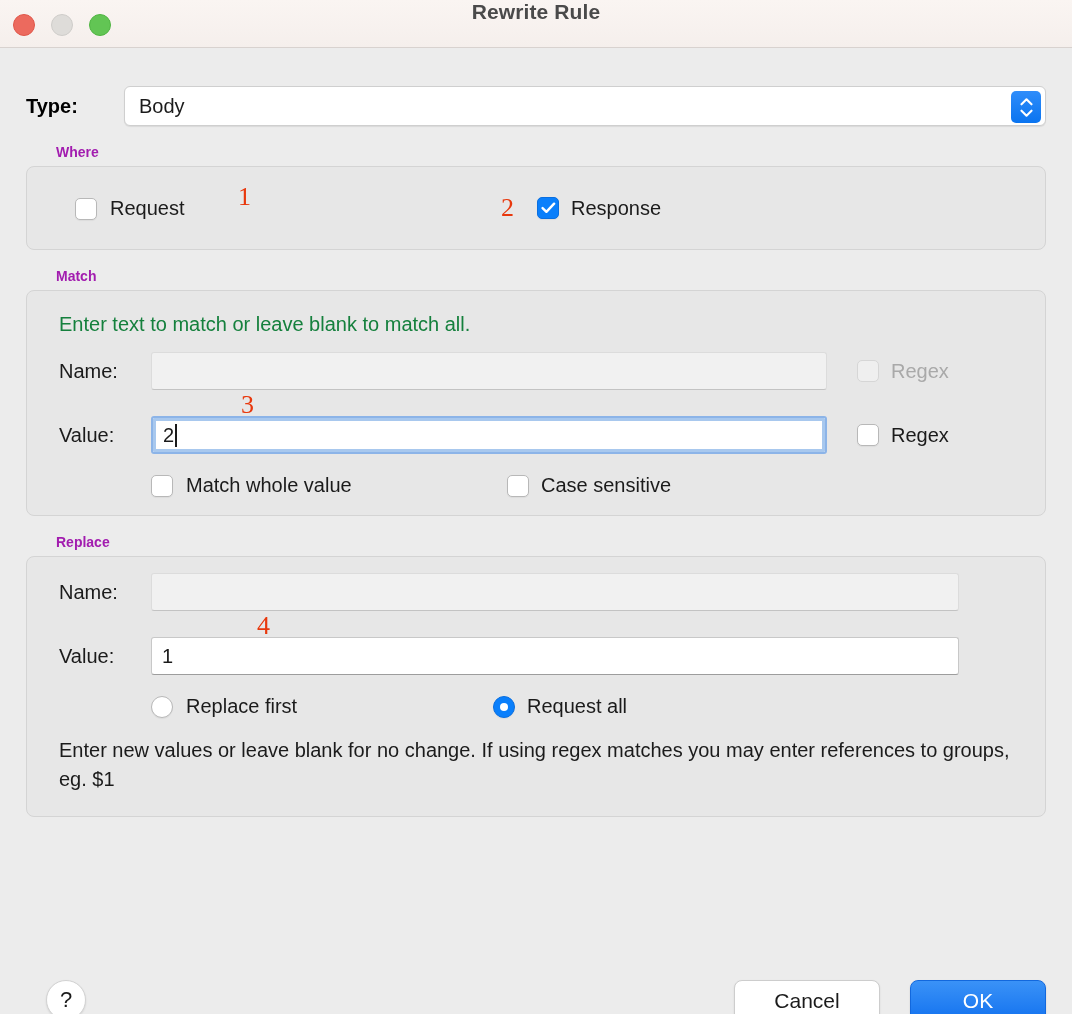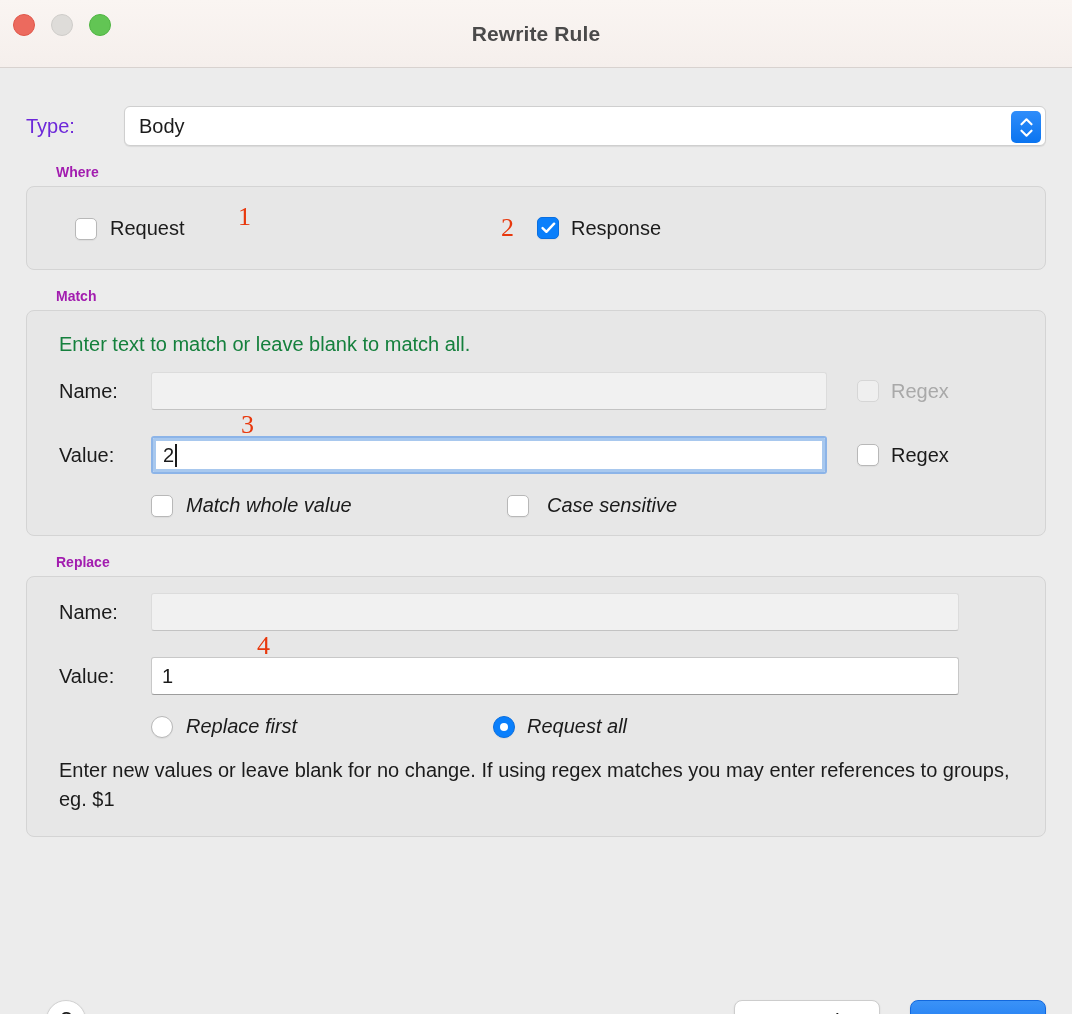--- a/index.html
+++ b/index.html
@@ -8,42 +8,42 @@
     width: 1072px; height: 1014px;
     font-family: "Liberation Sans", sans-serif;
     background: #ececec;
     overflow: hidden;
     position: relative;
   }
 
   
   .titlebar {
     position: relative;
-    height: 68px;
+    height: 48px;
     background: linear-gradient(to bottom, #faf5f2 0%, #f5efec 100%);
     border-bottom: 1px solid #d8d2cf;
-    display: flex; align-items: center;
+    display: flex; 
   }
   .traffic { position: absolute; left: 13px; top: 14px; display: flex; gap: 16px; }
   .light { width: 22px; height: 22px; border-radius: 50%; }
   .light.red    { background: #ec6a5e; border: 1px solid #e0574a; }
   .light.yellow { background: #dedcd9; border: 1px solid #cfcdca; }
   .light.green  { background: #62c554; border: 1px solid #4fb542; }
   .win-title {
     width: 100%; text-align: center;
     font-size: 21px; font-weight: bold; color: #4a4a4a;
     letter-spacing: .1px;
   }
 
   
   .content { padding: 0 26px; position: relative; height: 964px; }
 
   
   .type-row { display: flex; align-items: center; margin-top: 38px; }
-  .type-label { font-size: 20px; color: #6d28d9; width: 84px; }
+  .type-label { font-size: 20px; color: #000000; width: 84px; font-weight: bold; }
   .popup {
     position: relative; flex: 1; height: 40px;
     background: #ffffff; border: 1px solid #cfcfcf;
     border-radius: 6px;
     box-shadow: 0 1px 1px rgba(0,0,0,.08);
     display: flex; align-items: center;
     padding-left: 14px;
     margin-left: 14px;
   }
   .popup-value { font-size: 20px; color: #1b1b1b; }
@@ -116,22 +116,22 @@
     background: #ffffff;
   }
   .caret {
     display: inline-block; width: 1.5px; height: 23px;
     background: #1b1b1b; margin-left: 1px;
   }
   .match-field { width: 676px; }
   .replace-field { width: 808px; }
   .regex-box { margin-left: 30px; display: flex; align-items: center; gap: 12px; }
 
-  .opts-row { display: flex; align-items: center; position: relative; margin-top: 20px; margin-left: 10px; font-style: italic; }
-  .opts-right { position: absolute; left: 448px; display: flex; align-items: center; gap: 18px; justify-content: center; }
+  .opts-row { display: flex; align-items: center; position: relative; margin-top: 20px; margin-left: 10px; }
+  .opts-right { position: absolute; left: 448px; display: flex; align-items: center; gap: 12px; justify-content: center; }
   .opts-right-radio { position: absolute; left: 434px; display: flex; align-items: center; gap: 12px; }
 
   .note { font-size: 20px; color: #1b1b1b; line-height: 29px; margin: 18px 0 4px 10px; }
 
   
   .footer { position: absolute; left: 26px; right: 26px; bottom: 22px; height: 48px; }
   .help-btn {
     position: absolute; left: 20px; top: 0;
     width: 40px; height: 40px; border-radius: 50%;
     background: #ffffff; border: 1px solid #d2d2d2;

